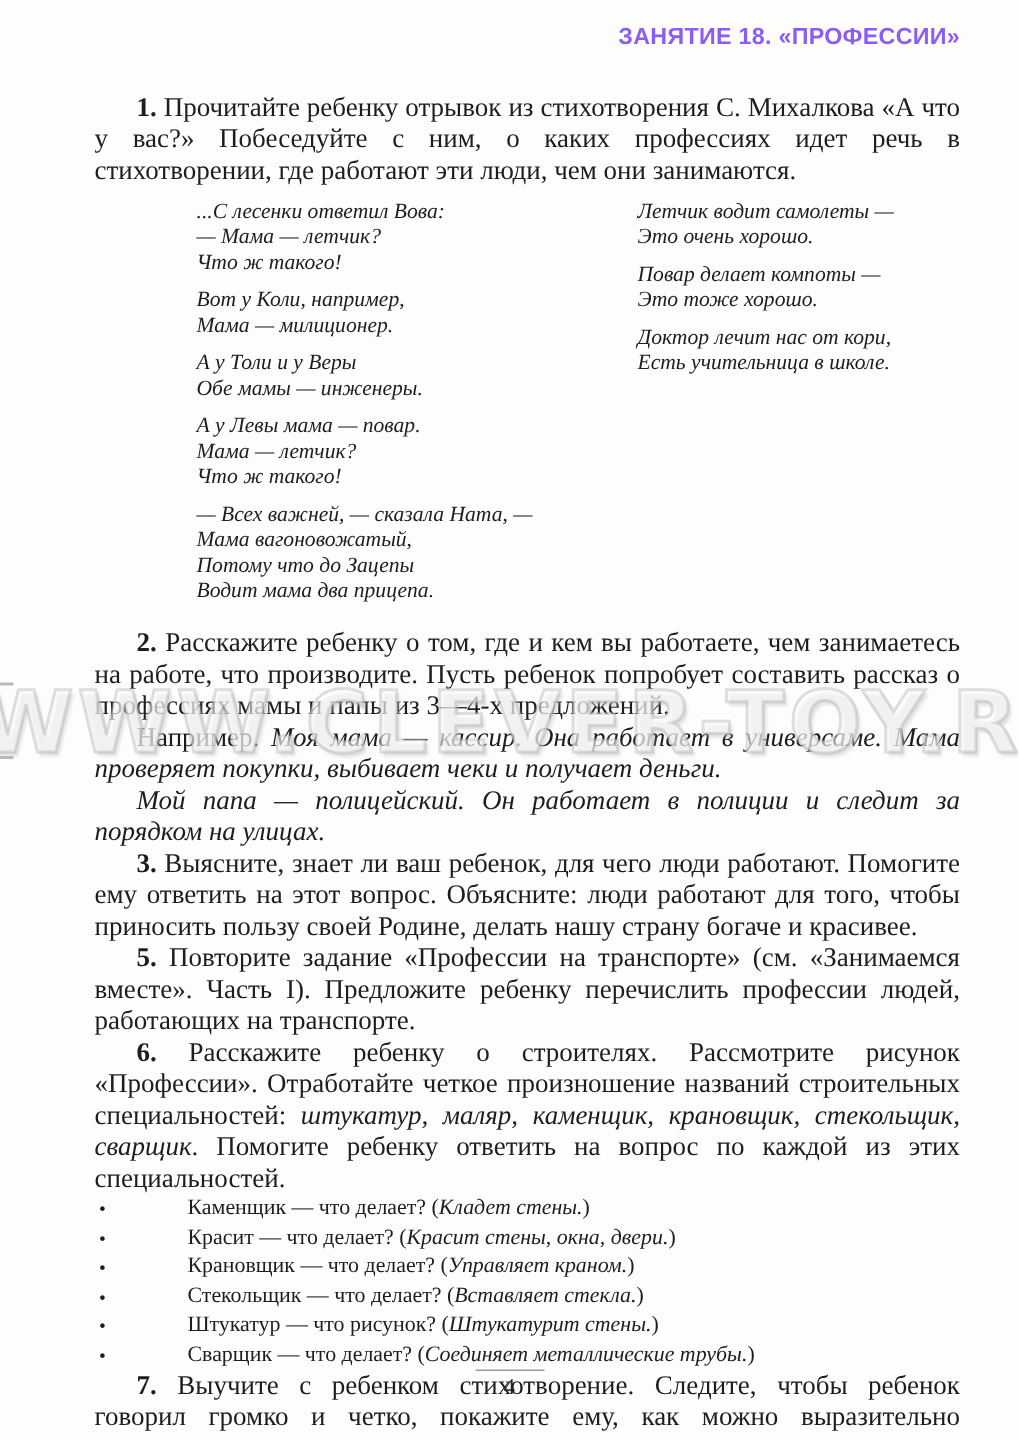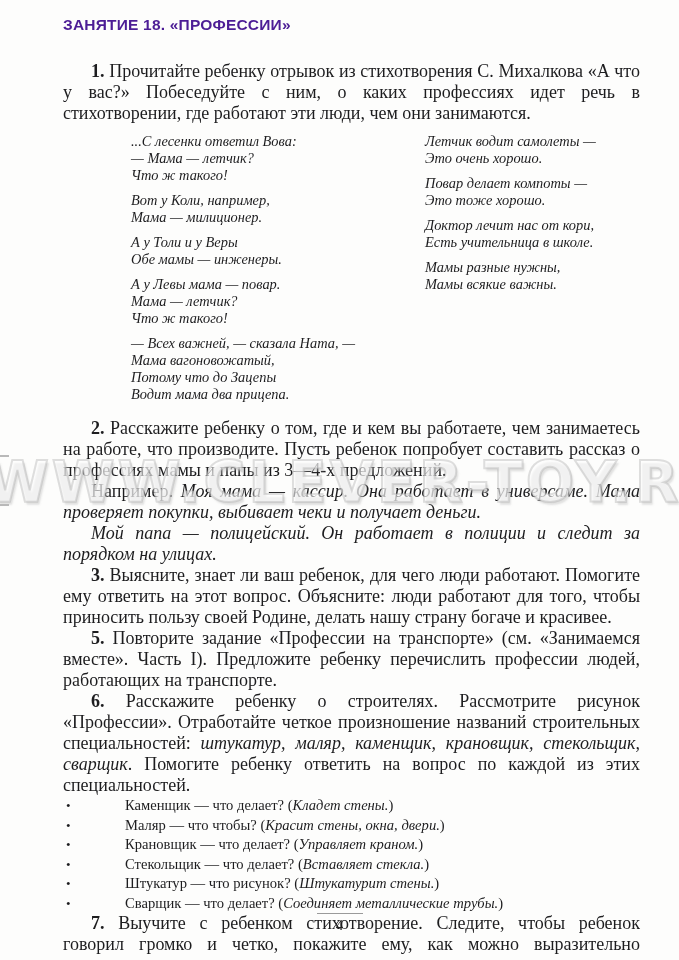--- a/index.html
+++ b/index.html
@@ -13,24 +13,24 @@
   }
   .content{
     position:absolute;
     left:63px; top:16px;
     width:577px;
   }
   .doc-title{
     font-family:"Liberation Sans", sans-serif;
     font-weight:bold;
     font-size:15.5px;
-    text-align:left;
+    text-align:right;
     letter-spacing:.2px;
     margin:0 0 27px 0;
-    color:#4c1d95;
+    color:#8b5cf6;
   }
   .para{
     margin:0;
     font-size:18px;
     line-height:21px;
     text-align:justify;
     text-indent:28px;
   }
   .it{font-style:italic;}
   .bd{font-weight:bold;}
@@ -127,34 +127,33 @@
         <div class="stanza">...С лесенки ответил Вова:<br>— Мама — летчик?<br>Что ж такого!</div>
         <div class="stanza">Вот у Коли, например,<br>Мама — милиционер.</div>
         <div class="stanza">А у Толи и у Веры<br>Обе мамы — инженеры.</div>
         <div class="stanza">А у Левы мама — повар.<br>Мама — летчик?<br>Что ж такого!</div>
         <div class="stanza">— Всех важней, — сказала Ната, —<br>Мама вагоновожатый,<br>Потому что до Зацепы<br>Водит мама два прицепа.</div>
       </div>
       <div class="poem-col right">
         <div class="stanza">Летчик водит самолеты —<br>Это очень хорошо.</div>
         <div class="stanza">Повар делает компоты —<br>Это тоже хорошо.</div>
         <div class="stanza">Доктор лечит нас от кори,<br>Есть учительница в школе.</div>
-        <div class="stanza">Мамы разные нужны,<br>Мамы всякие важны.</div>
       </div>
     </div>
 
     <p class="para"><span class="bd">2.</span><span> Расскажите ребенку о том, где и кем вы работаете, чем занимаетесь на работе, что производите. Пусть ребенок попробует составить рассказ о профессиях мамы и папы из 3—4-х предложений.</span></p>
     <p class="para"><span>Например. </span><span class="it">Моя мама — кассир. Она работает в универсаме. Мама проверяет покупки, выбивает чеки и получает деньги.</span></p>
     <p class="para"><span class="it">Мой папа — полицейский. Он работает в полиции и следит за порядком на улицах.</span></p>
     <p class="para"><span class="bd">3.</span><span> Выясните, знает ли ваш ребенок, для чего люди работают. Помогите ему ответить на этот вопрос. Объясните: люди работают для того, чтобы приносить пользу своей Родине, делать нашу страну богаче и красивее.</span></p>
     <p class="para"><span class="bd">5.</span><span> Повторите задание «Профессии на транспорте» (см. «Занимаемся вместе». Часть I). Предложите ребенку перечислить профессии людей, работающих на транспорте.</span></p>
     <p class="para"><span class="bd">6.</span><span> Расскажите ребенку о строителях. Рассмотрите рисунок «Профессии». Отработайте четкое произношение названий строительных специальностей: </span><span class="it">штукатур, маляр, каменщик, крановщик, стекольщик, сварщик</span><span>. Помогите ребенку ответить на вопрос по каждой из этих специальностей.</span></p>
 
     <ul class="bullets">
       <li><span class="bullet-marker">•</span><span><span>Каменщик — что делает? (</span><span class="it">Кладет стены.</span><span>)</span></span></li>
-      <li><span class="bullet-marker">•</span><span><span>Маляр — что чтобы? (</span><span class="it">Красит стены, окна, двери.</span><span>)</span></span></li>
+      <li><span class="bullet-marker">•</span><span><span>Красит — что делает? (</span><span class="it">Красит стены, окна, двери.</span><span>)</span></span></li>
       <li><span class="bullet-marker">•</span><span><span>Крановщик — что делает? (</span><span class="it">Управляет краном.</span><span>)</span></span></li>
       <li><span class="bullet-marker">•</span><span><span>Стекольщик — что делает? (</span><span class="it">Вставляет стекла.</span><span>)</span></span></li>
       <li><span class="bullet-marker">•</span><span><span>Штукатур — что рисунок? (</span><span class="it">Штукатурит стены.</span><span>)</span></span></li>
       <li><span class="bullet-marker">•</span><span><span>Сварщик — что делает? (</span><span class="it">Соединяет металлические трубы.</span><span>)</span></span></li>
     </ul>
 
     <p class="para"><span class="bd">7.</span><span> Выучите с ребенком стихотворение. Следите, чтобы ребенок говорил громко и четко, покажите ему, как можно выразительно рассказать это стихотворение.</span></p>
 
     <h2 class="poem2-title">Маляр</h2>
 

